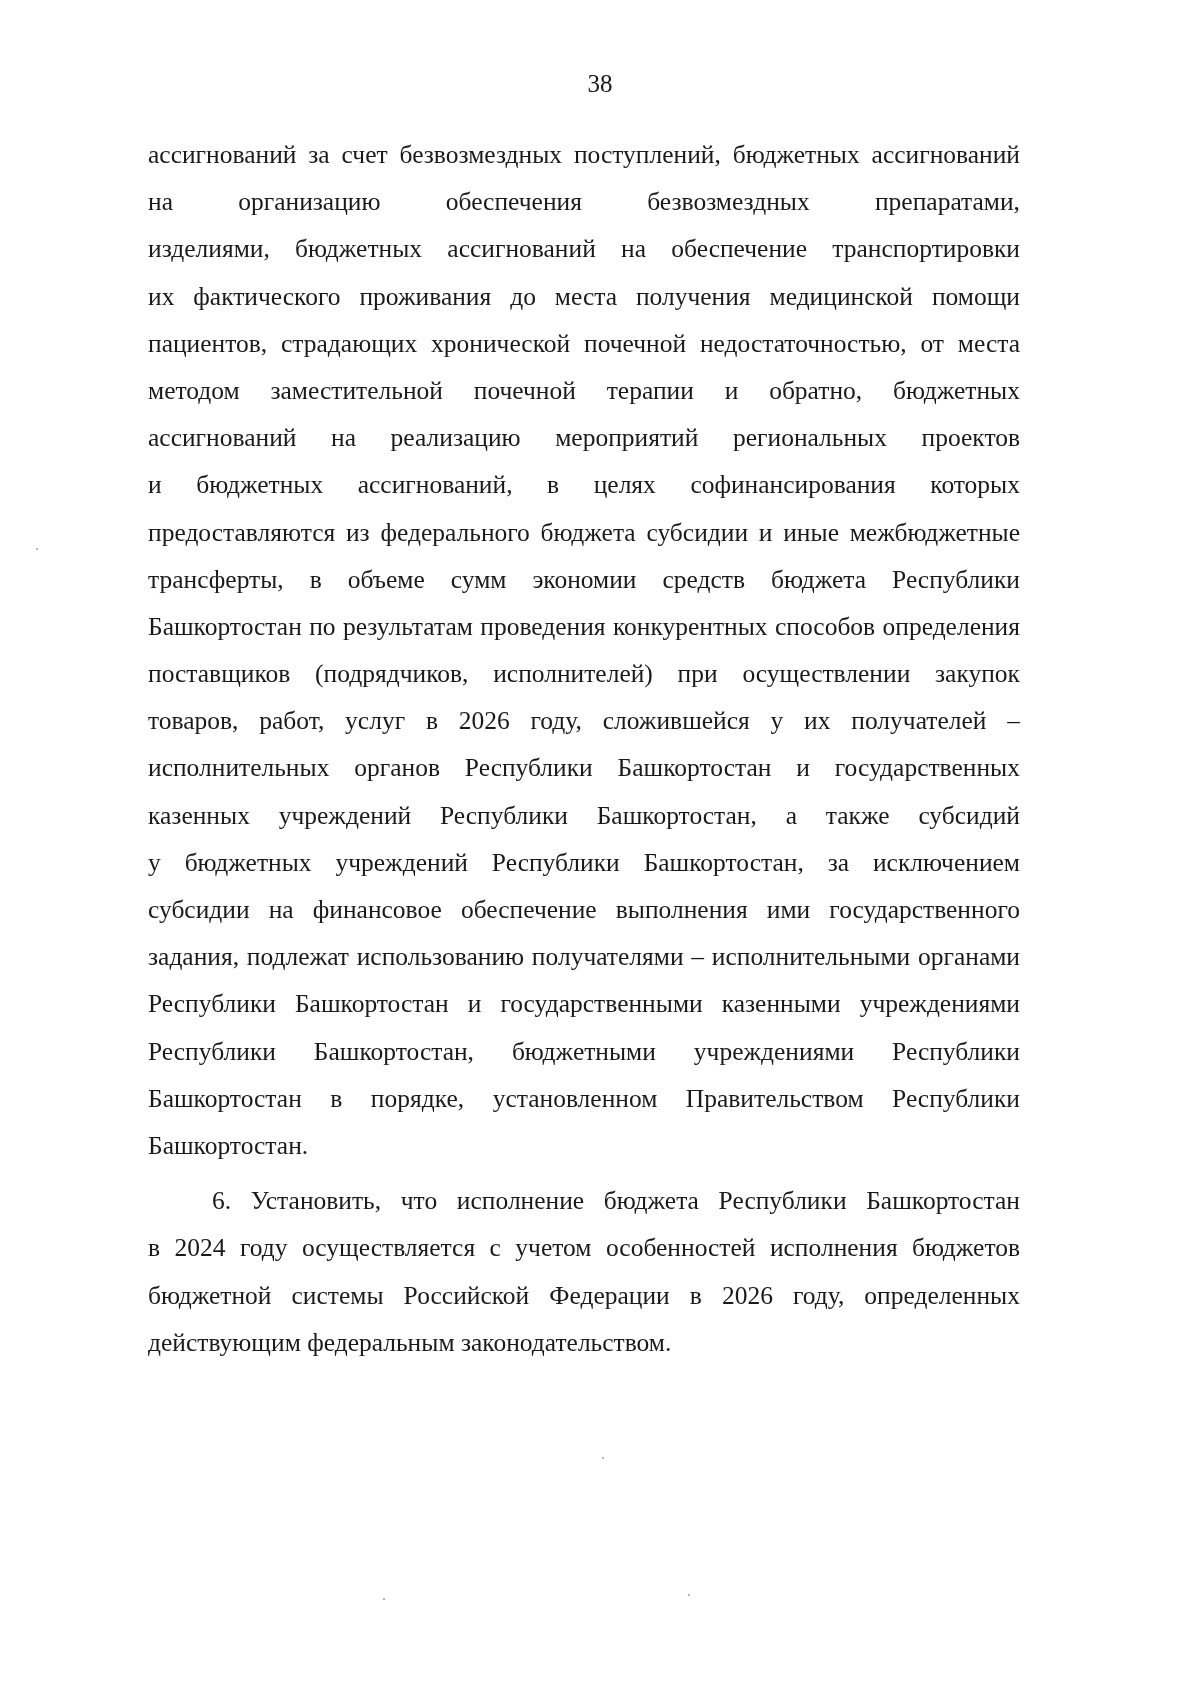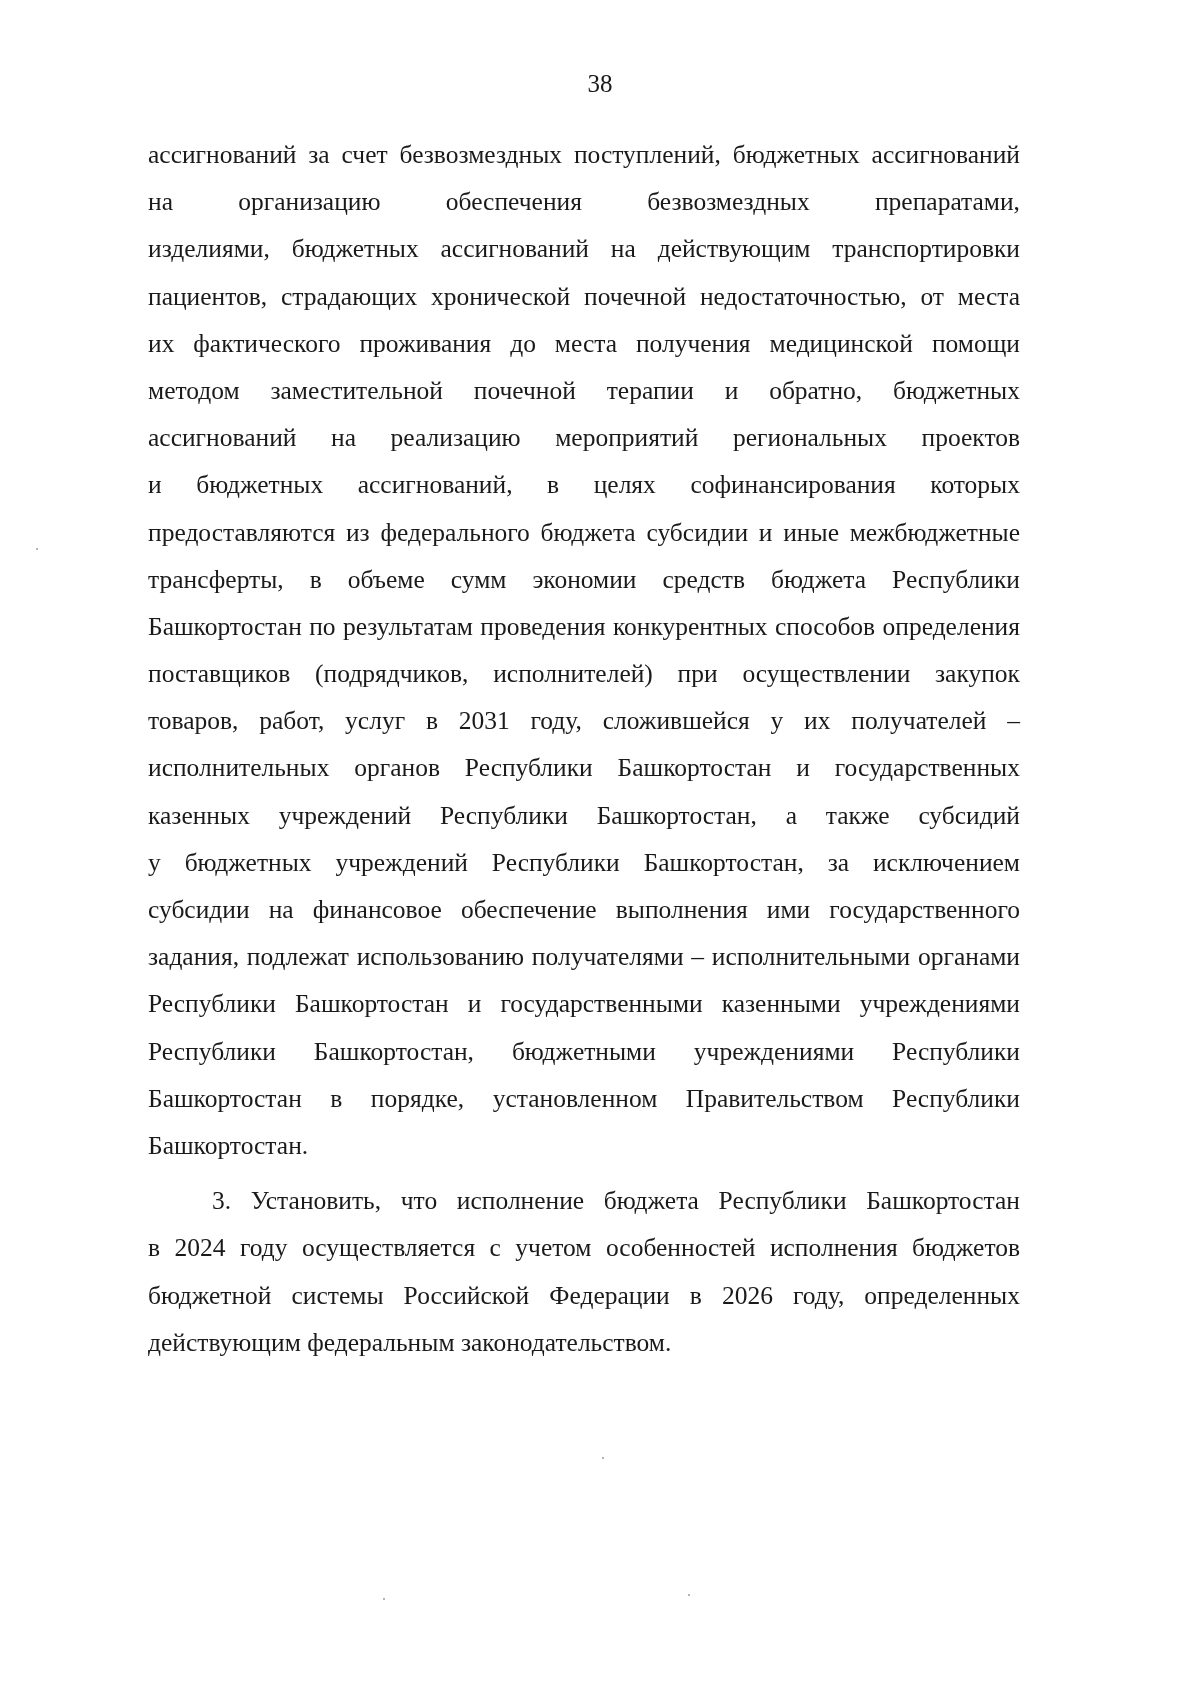--- a/index.html
+++ b/index.html
@@ -32,43 +32,43 @@
 </head>
 <body>
 
 <div class="page">
   <div class="page-number">38</div>
 
   <div class="body-text">
     <div class="para">
       <span class="line">ассигнований за счет безвозмездных поступлений, бюджетных ассигнований</span>
       <span class="line">на организацию обеспечения безвозмездных препаратами,</span>
-      <span class="line">изделиями, бюджетных ассигнований на действующим транспортировки</span>
+      <span class="line">изделиями, бюджетных ассигнований на обеспечение транспортировки</span>
+      <span class="line">их фактического проживания до места получения медицинской помощи</span>
       <span class="line">пациентов, страдающих хронической почечной недостаточностью, от места</span>
-      <span class="line">их фактического проживания до места получения медицинской помощи</span>
       <span class="line">методом заместительной почечной терапии и обратно, бюджетных</span>
       <span class="line">ассигнований на реализацию мероприятий региональных проектов</span>
       <span class="line">и бюджетных ассигнований, в целях софинансирования которых</span>
       <span class="line">предоставляются из федерального бюджета субсидии и иные межбюджетные</span>
       <span class="line">трансферты, в объеме сумм экономии средств бюджета Республики</span>
       <span class="line">Башкортостан по результатам проведения конкурентных способов определения</span>
       <span class="line">поставщиков (подрядчиков, исполнителей) при осуществлении закупок</span>
-      <span class="line">товаров, работ, услуг в 2031 году, сложившейся у их получателей –</span>
+      <span class="line">товаров, работ, услуг в 2026 году, сложившейся у их получателей –</span>
       <span class="line">исполнительных органов Республики Башкортостан и государственных</span>
       <span class="line">казенных учреждений Республики Башкортостан, а также субсидий</span>
       <span class="line">у бюджетных учреждений Республики Башкортостан, за исключением</span>
       <span class="line">субсидии на финансовое обеспечение выполнения ими государственного</span>
       <span class="line">задания, подлежат использованию получателями – исполнительными органами</span>
       <span class="line">Республики Башкортостан и государственными казенными учреждениями</span>
       <span class="line">Республики Башкортостан, бюджетными учреждениями Республики</span>
       <span class="line">Башкортостан в порядке, установленном Правительством Республики</span>
       <span class="line last">Башкортостан.</span>
     </div>
     <div class="para">
-      <span class="line indent">3. Установить, что исполнение бюджета Республики Башкортостан</span>
+      <span class="line indent">6. Установить, что исполнение бюджета Республики Башкортостан</span>
       <span class="line">в 2024 году осуществляется с учетом особенностей исполнения бюджетов</span>
       <span class="line">бюджетной системы Российской Федерации в 2026 году, определенных</span>
       <span class="line last">действующим федеральным законодательством.</span>
     </div>
   </div>
 
   <div class="specks">
     <span style="left:36px;top:548px;"></span>
     <span style="left:602px;top:1457px;"></span>
     <span style="left:383px;top:1598px;"></span>

